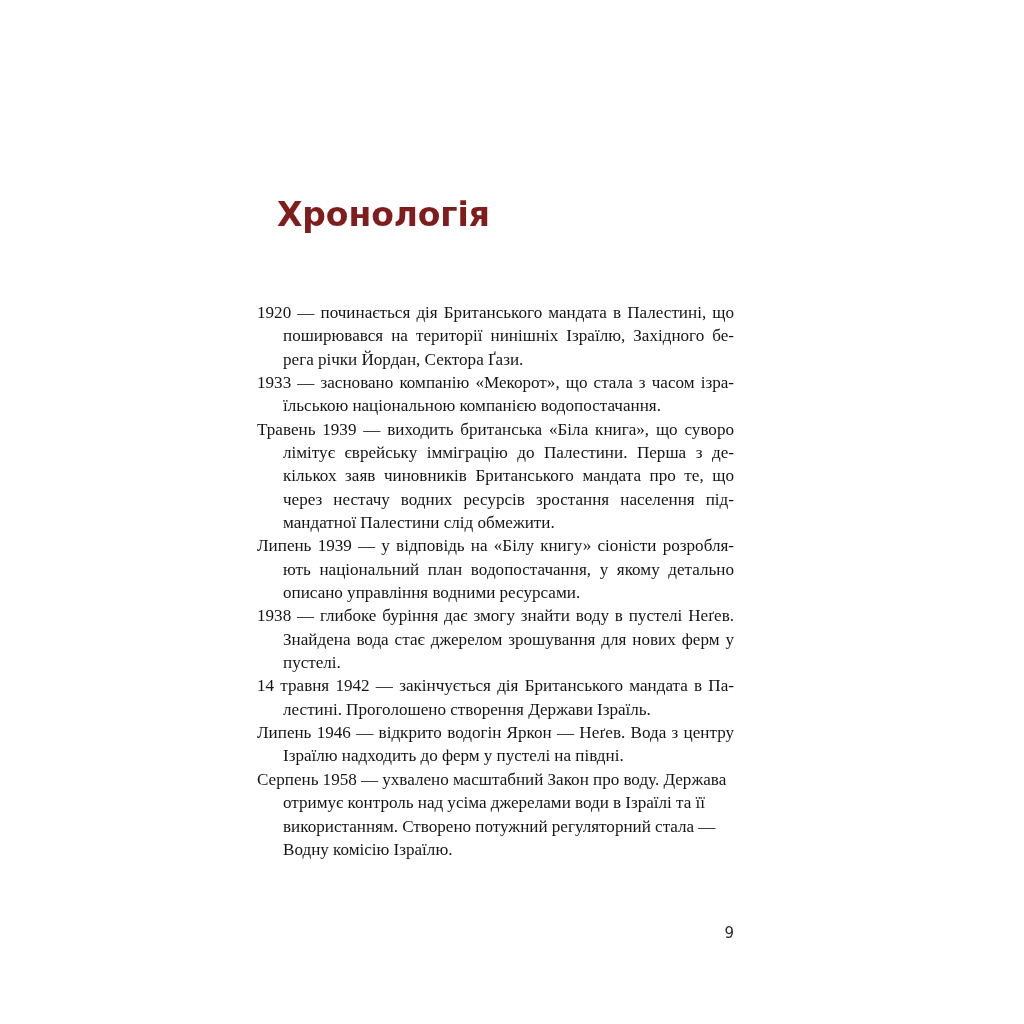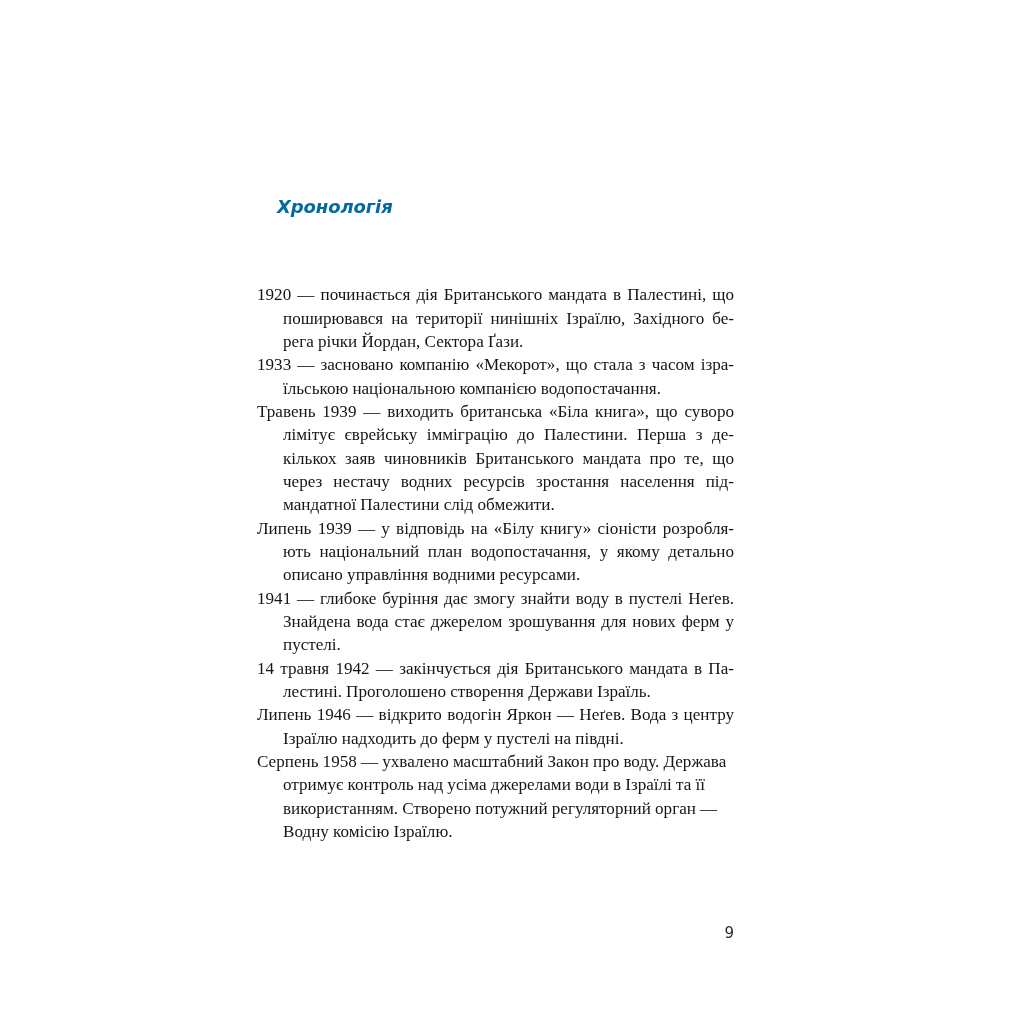--- a/index.html
+++ b/index.html
@@ -29,27 +29,26 @@
     position: absolute;
     left: 257px;
     top: 196px;
     width: 477px;
   }
 
   
   .chapter-title {
     font-family: "DejaVu Sans", "Liberation Sans", sans-serif;
     font-weight: 700;
-    font-size: 18px;
+    font-size: 33px;
     letter-spacing: -0.1px;
-    color: #0369a1;
+    color: #7f1d1d;
     margin: 0;
     padding: 0 0 0 20px;
     line-height: 1.18;
-    font-style: italic;
   }
 
   
   .chrono-list {
     margin: 0;
     padding: 0;
     list-style: none;
     margin-top: 66px;
   }
 
@@ -103,30 +102,30 @@
       <li class="chrono-entry">
         <span class="entry-date">1933</span><span class="entry-sep"> — </span><span class="entry-text">засновано компанію «Мекорот», що стала з часом ізра­їльською національною компанією водопостачання.</span>
       </li>
       <li class="chrono-entry">
         <span class="entry-date">Травень 1939</span><span class="entry-sep"> — </span><span class="entry-text">виходить британська «Біла книга», що суворо лімітує єврейську імміграцію до Палестини. Перша з де­кількох заяв чиновників Британського мандата про те, що через нестачу водних ресурсів зростання населення під­мандатної Палестини слід обмежити.</span>
       </li>
       <li class="chrono-entry">
         <span class="entry-date">Липень 1939</span><span class="entry-sep"> — </span><span class="entry-text">у відповідь на «Білу книгу» сіоністи розробля­ють національний план водопостачання, у якому деталь­но описано управління водними ресурсами.</span>
       </li>
       <li class="chrono-entry">
-        <span class="entry-date">1941</span><span class="entry-sep"> — </span><span class="entry-text">глибоке буріння дає змогу знайти воду в пустелі Неґев. Знайдена вода стає джерелом зрошування для нових ферм у пустелі.</span>
+        <span class="entry-date">1938</span><span class="entry-sep"> — </span><span class="entry-text">глибоке буріння дає змогу знайти воду в пустелі Неґев. Знайдена вода стає джерелом зрошування для нових ферм у пустелі.</span>
       </li>
       <li class="chrono-entry">
         <span class="entry-date">14 травня 1942</span><span class="entry-sep"> — </span><span class="entry-text">закінчується дія Британського мандата в Па­лестині. Проголошено створення Держави Ізраїль.</span>
       </li>
       <li class="chrono-entry">
         <span class="entry-date">Липень 1946</span><span class="entry-sep"> — </span><span class="entry-text">відкрито водогін Яркон — Неґев. Вода з центру Ізраїлю надходить до ферм у пустелі на півдні.</span>
       </li>
       <li class="chrono-entry">
-        <span class="entry-date">Серпень 1958</span><span class="entry-sep"> — </span><span class="entry-text">ухвалено масштабний Закон про воду. Держа­ва отримує контроль над усіма джерелами води в Ізраїлі та її використанням. Створено потужний регуляторний орган — Водну комісію Ізраїлю.</span>
+        <span class="entry-date">Серпень 1958</span><span class="entry-sep"> — </span><span class="entry-text">ухвалено масштабний Закон про воду. Держа­ва отримує контроль над усіма джерелами води в Ізраїлі та її використанням. Створено потужний регуляторний стала — Водну комісію Ізраїлю.</span>
       </li>
     </ul>
 
   </div>
 
   <div class="folio">9</div>
 
 </div>
 
 </body></html>

